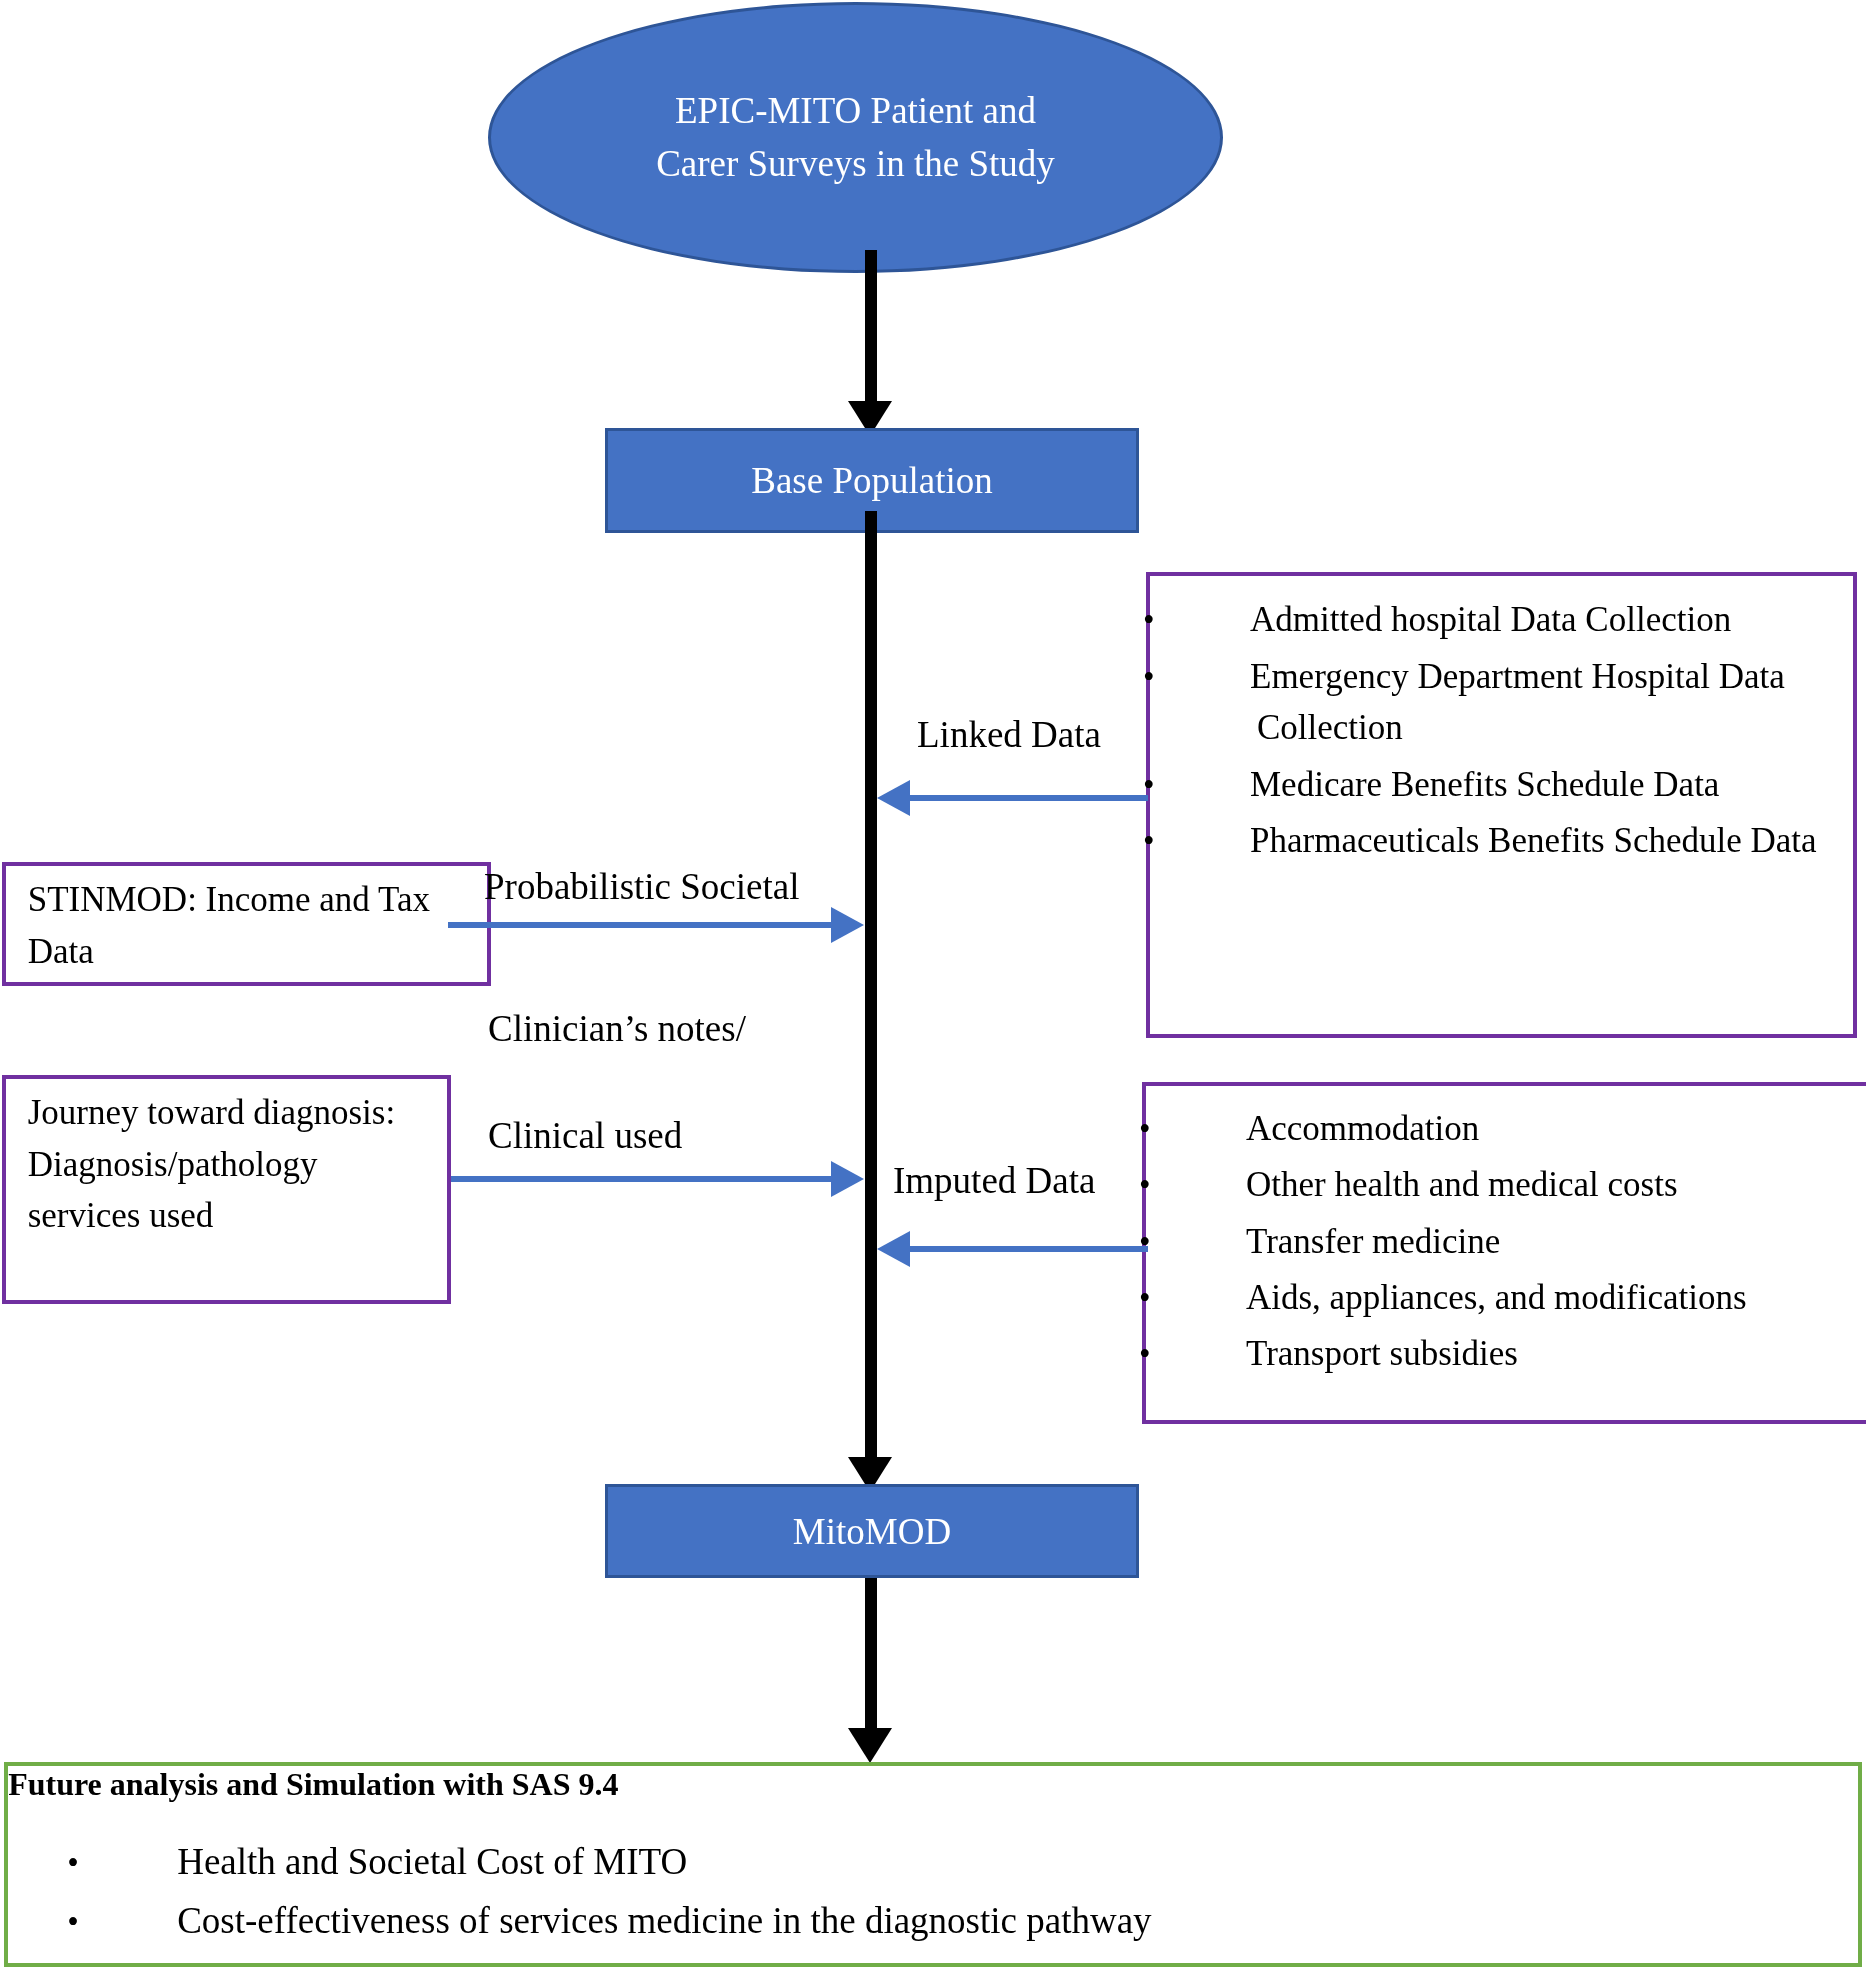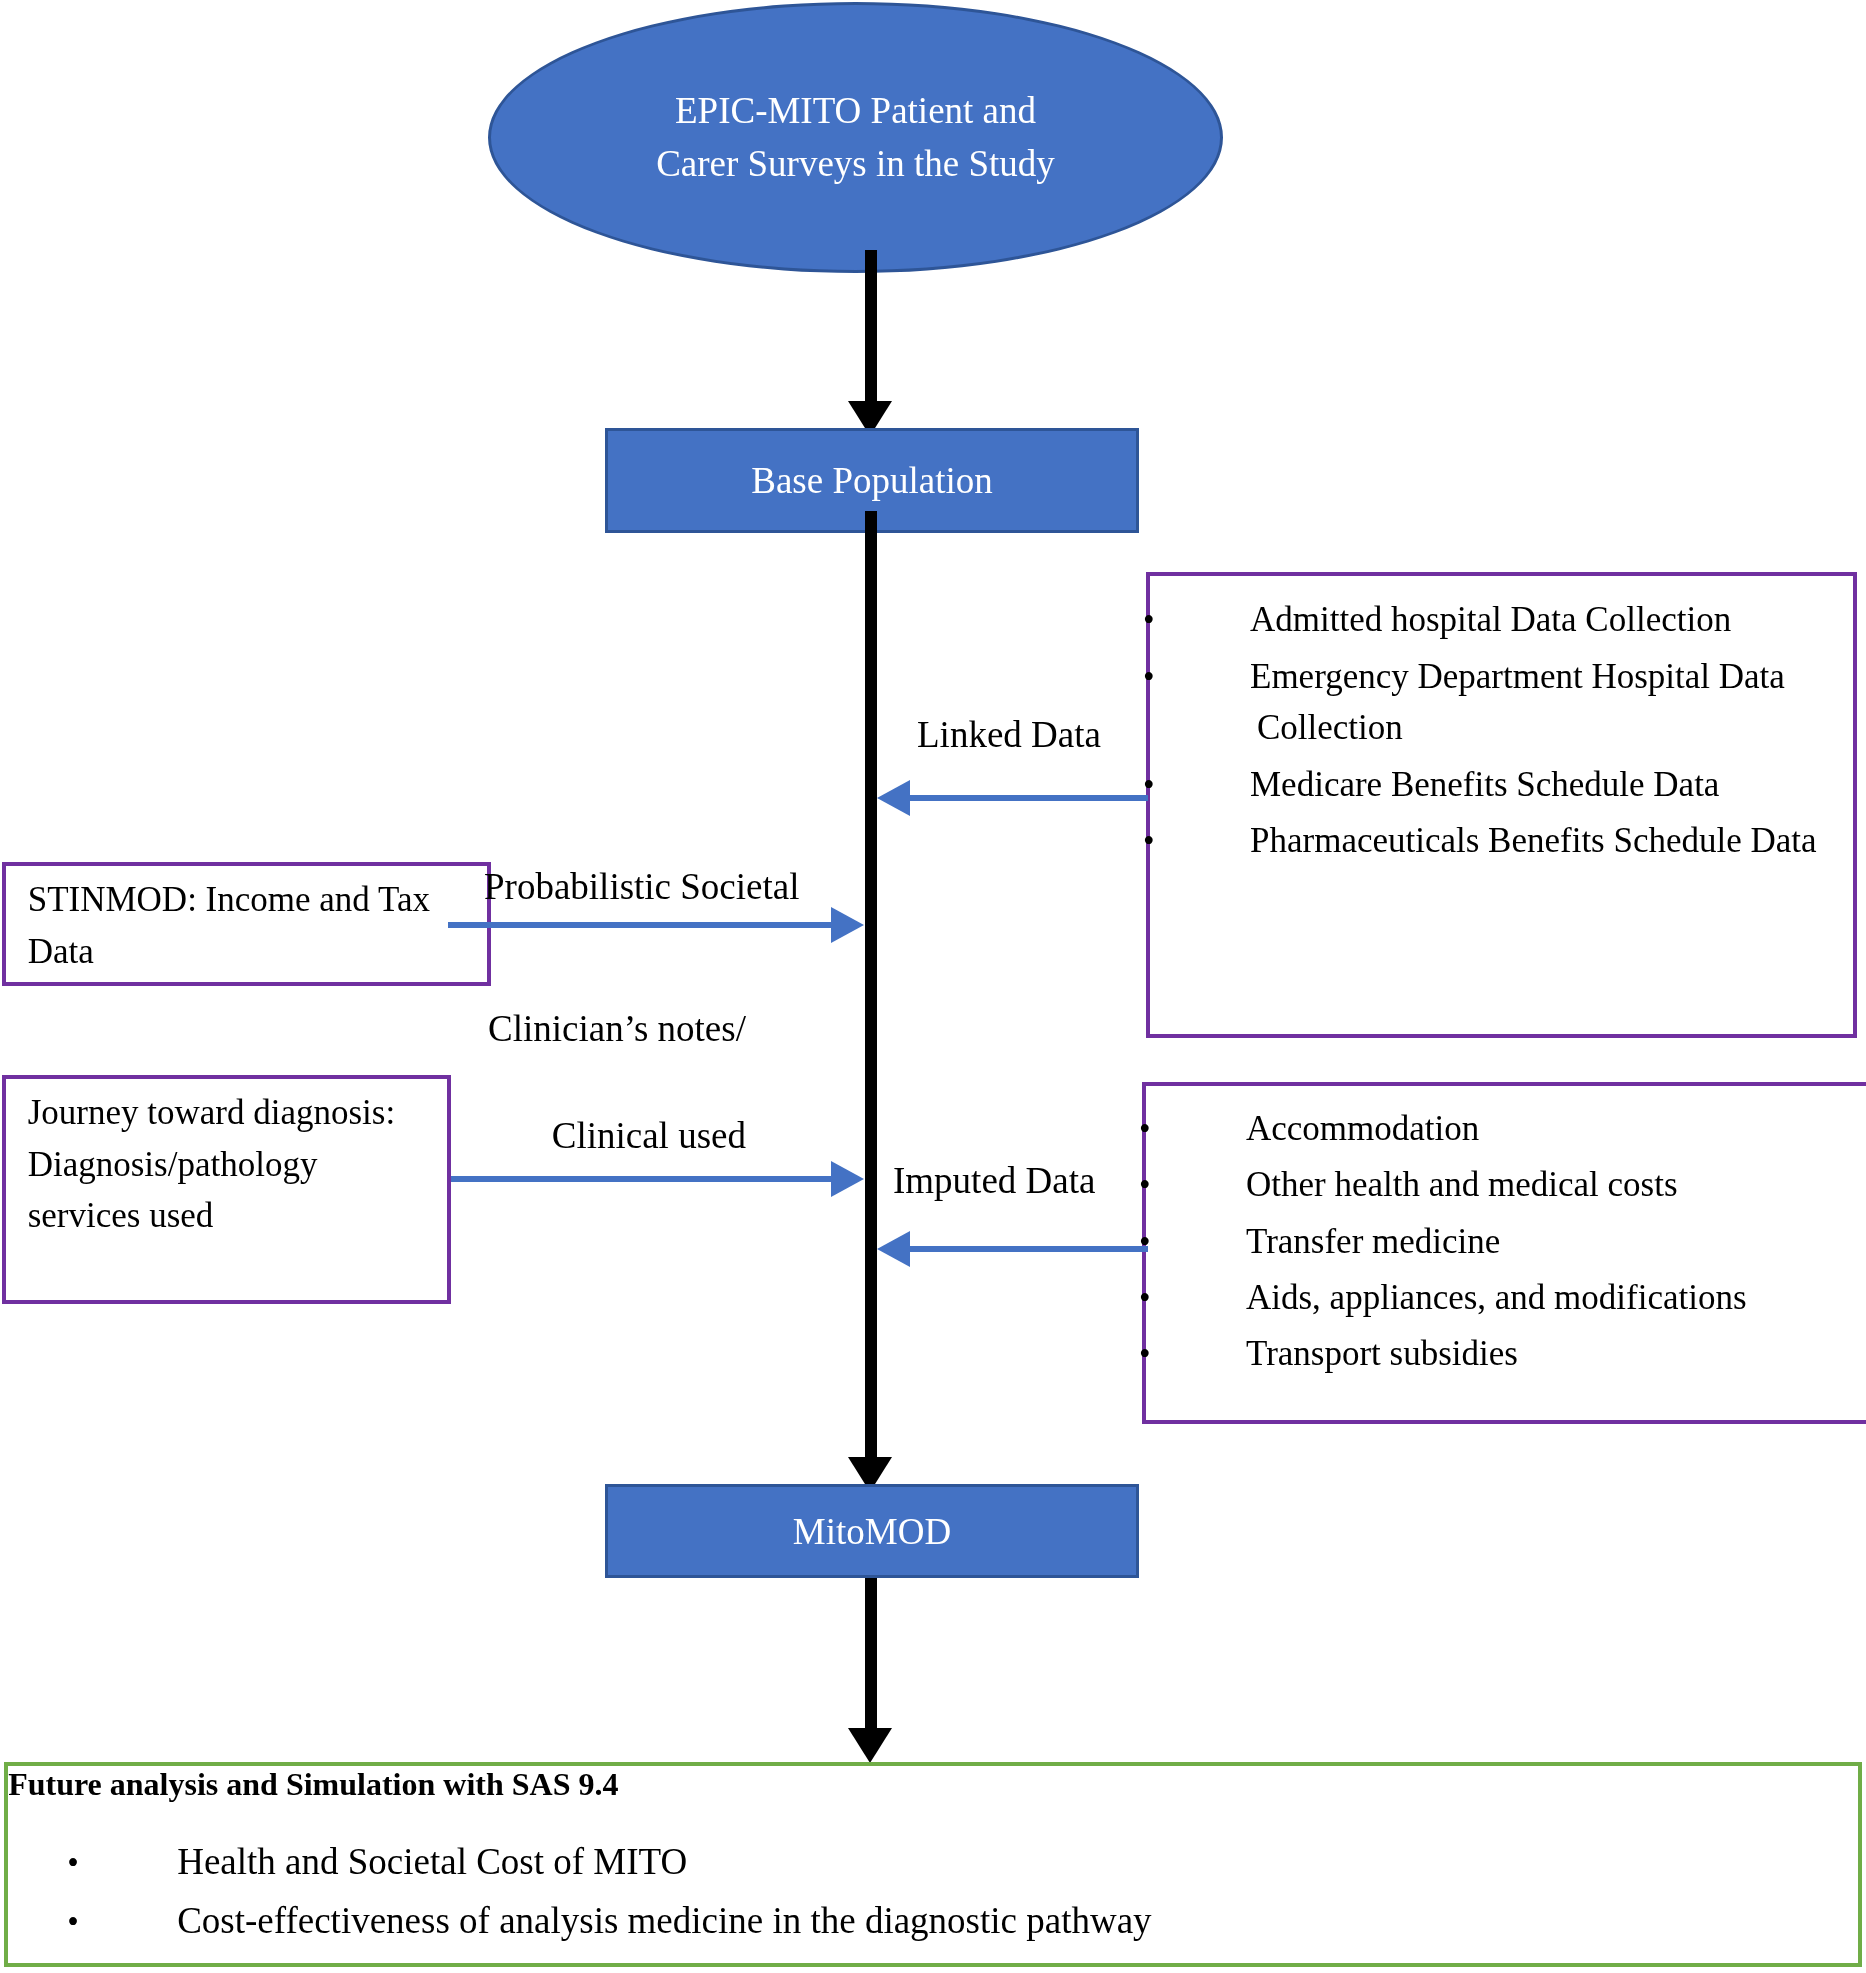--- a/index.html
+++ b/index.html
@@ -82,21 +82,21 @@
   #arrow-imputed-line{left:910px;top:1246px;width:238px;}
   #arrow-imputed-head{left:877px;top:1231px;}
   
   #arrow-prob-line{left:448px;top:922px;width:384px;}
   #arrow-prob-head{left:831px;top:907px;}
   
   #arrow-clin-line{left:451px;top:1176px;width:382px;}
   #arrow-clin-head{left:831px;top:1161px;}
 
   
-  .edge-label{font-size:37px;line-height:1.45;text-align:right;}
+  .edge-label{font-size:37px;line-height:1.45;}
   #label-linked-data{left:917px;top:708px;}
   #label-imputed-data{left:893px;top:1154px;}
   #label-probabilistic{left:484px;top:860px;}
   #label-clinician{left:488px;top:1002px;}
 
   
   #outcome-box{
     left:4.2px;top:1762px;width:1858px;height:205px;
     background:#ffffff;border:4.2px solid #70AD47;box-sizing:border-box;
   }
@@ -177,16 +177,16 @@
   <span class="txt">MitoMOD</span>
 </div>
 
 <div class="abs trunk" id="trunk-3"></div>
 <div class="abs arrow-down" id="arrow-head-3"></div>
 
 <div class="abs" id="outcome-box">
   <div id="outcome-title">Future analysis and Simulation with SAS 9.4</div>
   <ul>
     <li><span class="b"></span><span>Health and Societal Cost of MITO</span></li>
-    <li><span class="b"></span><span>Cost-effectiveness of analysis medicine in the diagnostic pathway</span></li>
+    <li><span class="b"></span><span>Cost-effectiveness of services medicine in the diagnostic pathway</span></li>
   </ul>
 </div>
 
 
 </body></html>

